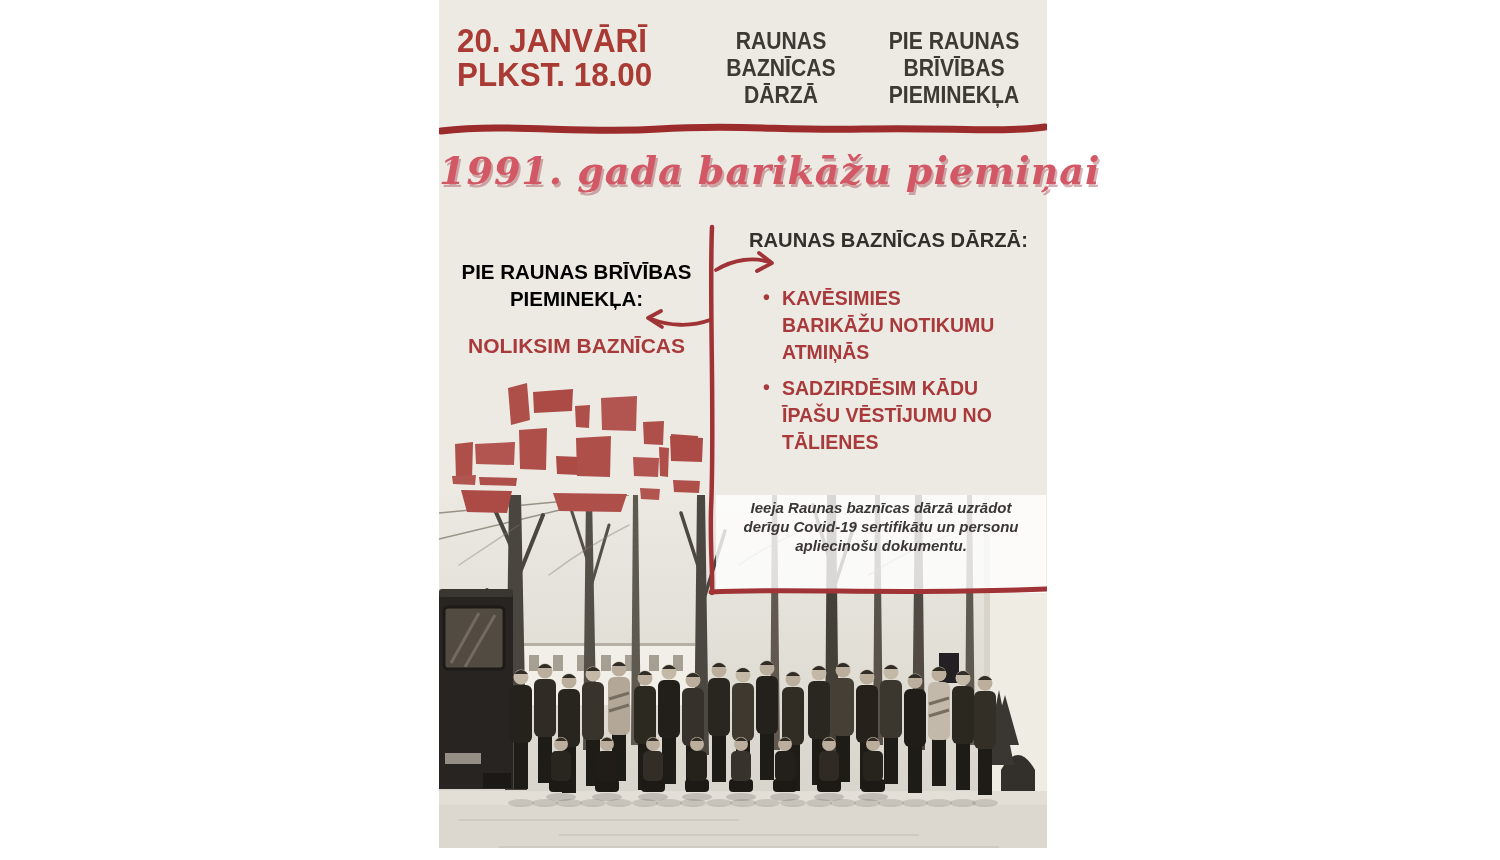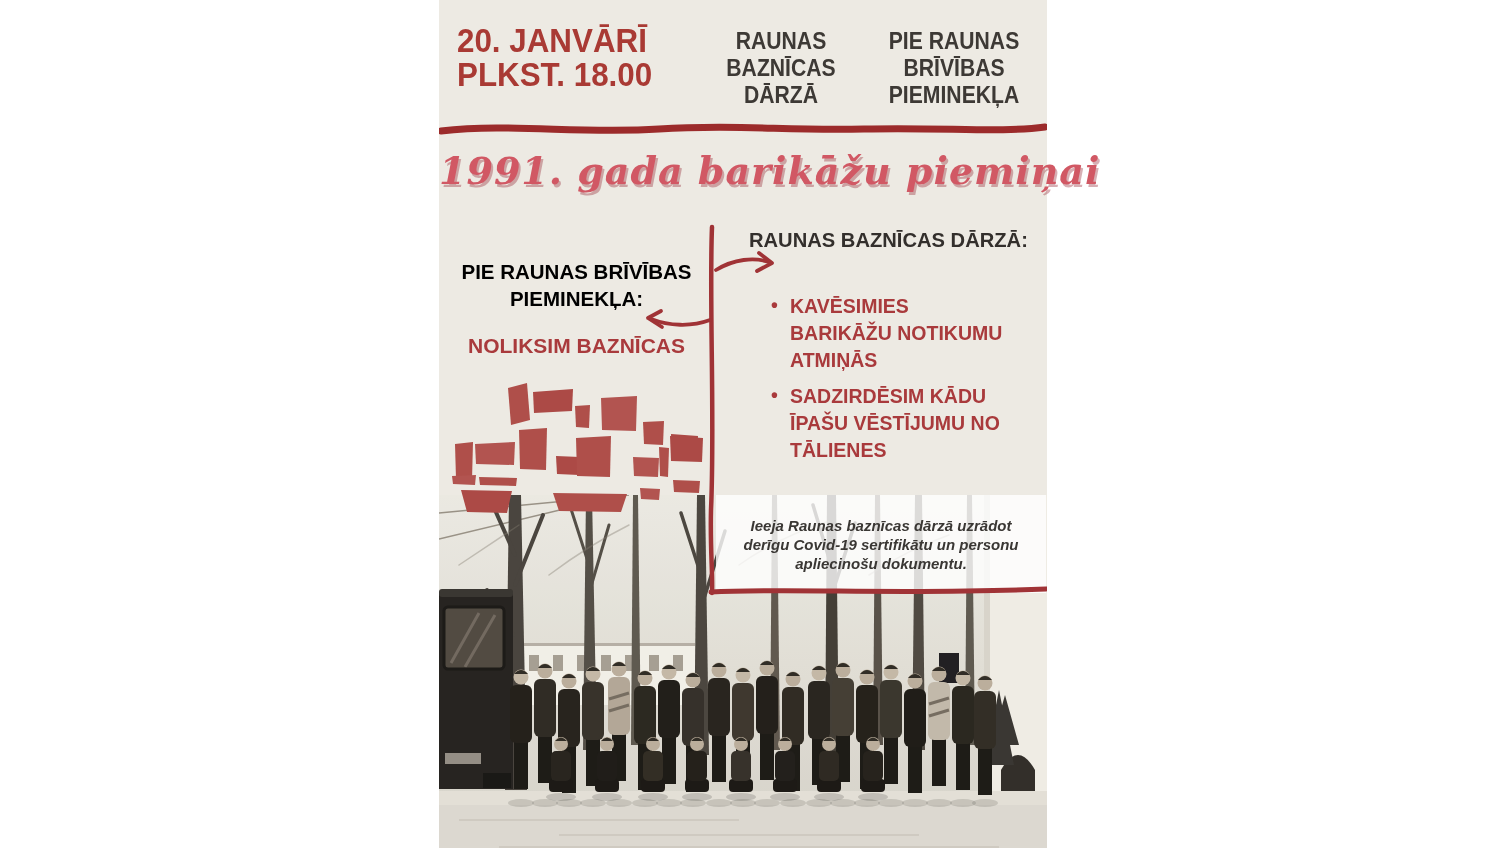--- a/index.html
+++ b/index.html
@@ -16,27 +16,27 @@
   .wavy{left:0;top:118px;}
   .script-title{left:0;top:148px;width:608px;text-align:center;white-space:nowrap;
       font-family:"DejaVu Serif",serif;font-style:italic;font-weight:bold;font-size:38px;
       color:#d15864;text-shadow:2px 2.5px 0 rgba(151,44,58,.38);letter-spacing:1px;}
   .left-heading{left:10px;top:258px;width:255px;text-align:center;font-size:20.5px;
       line-height:27px;font-weight:bold;color:#000000;}
   .left-sub{left:10px;top:334px;width:255px;text-align:center;font-size:21px;
       font-weight:bold;color:#a93a3c;}
   .right-heading{left:310px;top:228px;width:300px;font-size:21px;font-weight:bold;
       color:#332f2c;white-space:nowrap;transform:scaleX(.96);transform-origin:left top;}
-  .bullets{left:318px;top:281px;width:240px;list-style:none;margin:12px;padding:0;}
+  .bullets{left:318px;top:281px;width:240px;list-style:none;margin:4px;padding:0;}
   .bullets li{position:relative;padding-left:21px;font-size:19.5px;line-height:27px;
       font-weight:bold;color:#a93a3c;margin-bottom:9px;}
   .bullets li::before{content:"\2022";position:absolute;left:2px;top:-1px;color:#a93a3c;}
   .photo{left:0;top:495px;width:608px;height:365px;}
   .covid{left:277px;top:495px;width:330px;height:98px;background:rgba(255,255,255,.8);
-      box-sizing:border-box;padding:3px 12px;display:flex;flex-direction:column;
+      box-sizing:border-box;padding:3px 12px;display:flex;flex-direction:row;
       justify-content:center;text-align:center;font-style:italic;font-weight:bold;
       font-size:15px;line-height:19px;color:#3a3734;}
   .covid p{margin:0;}
   svg{display:block;}
 </style>
 </head>
 <body>
 
 <div class="page">
   <div class="poster">

